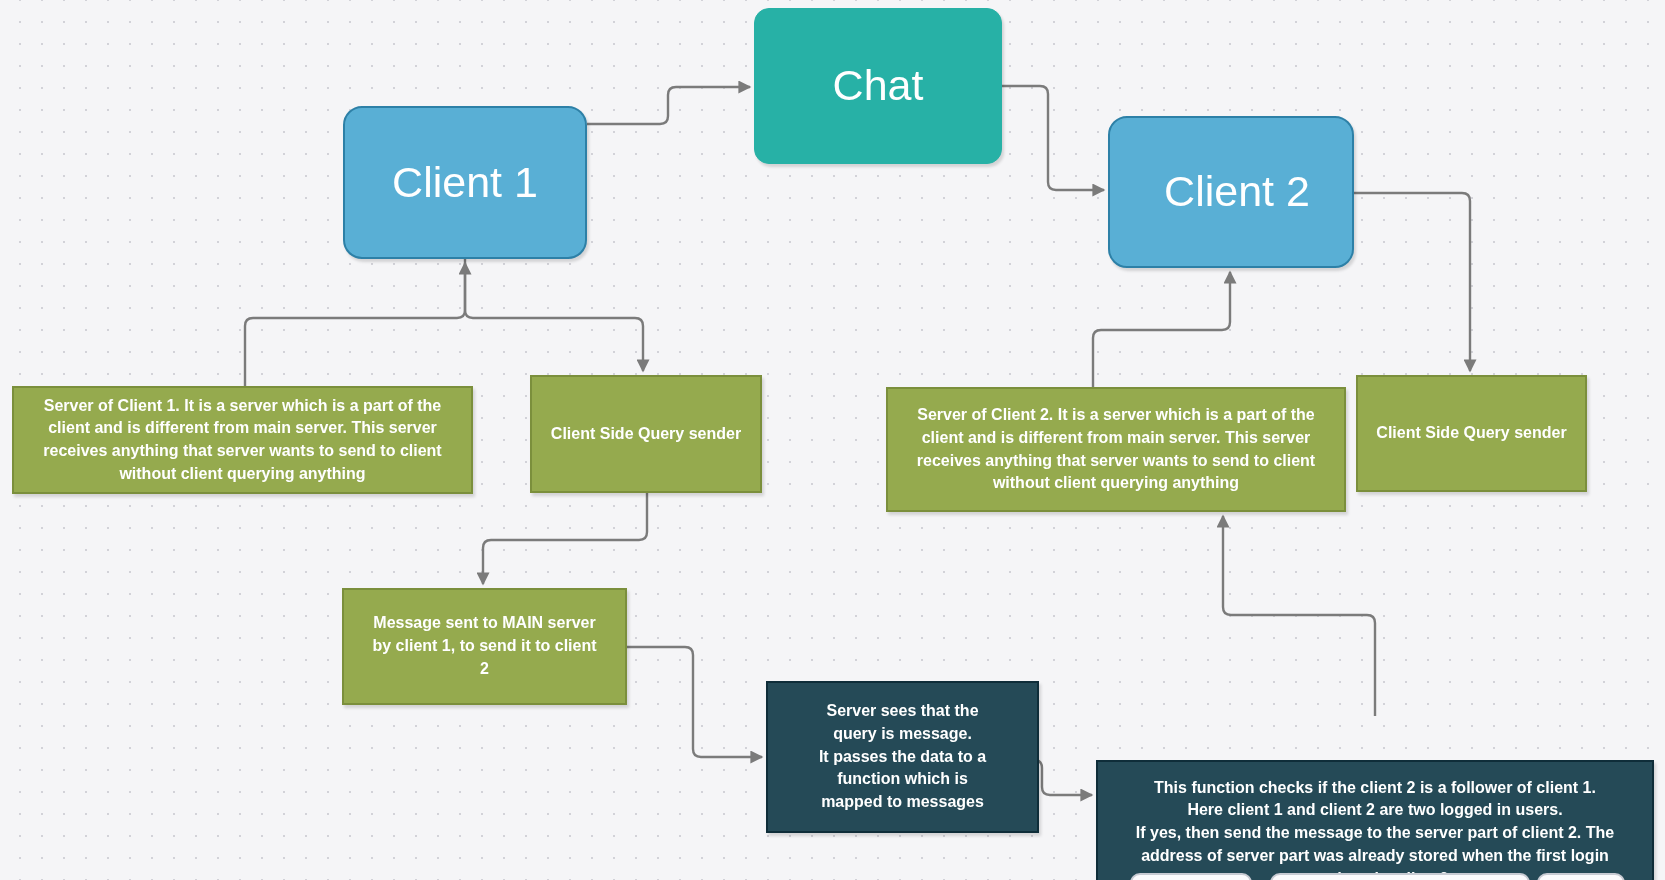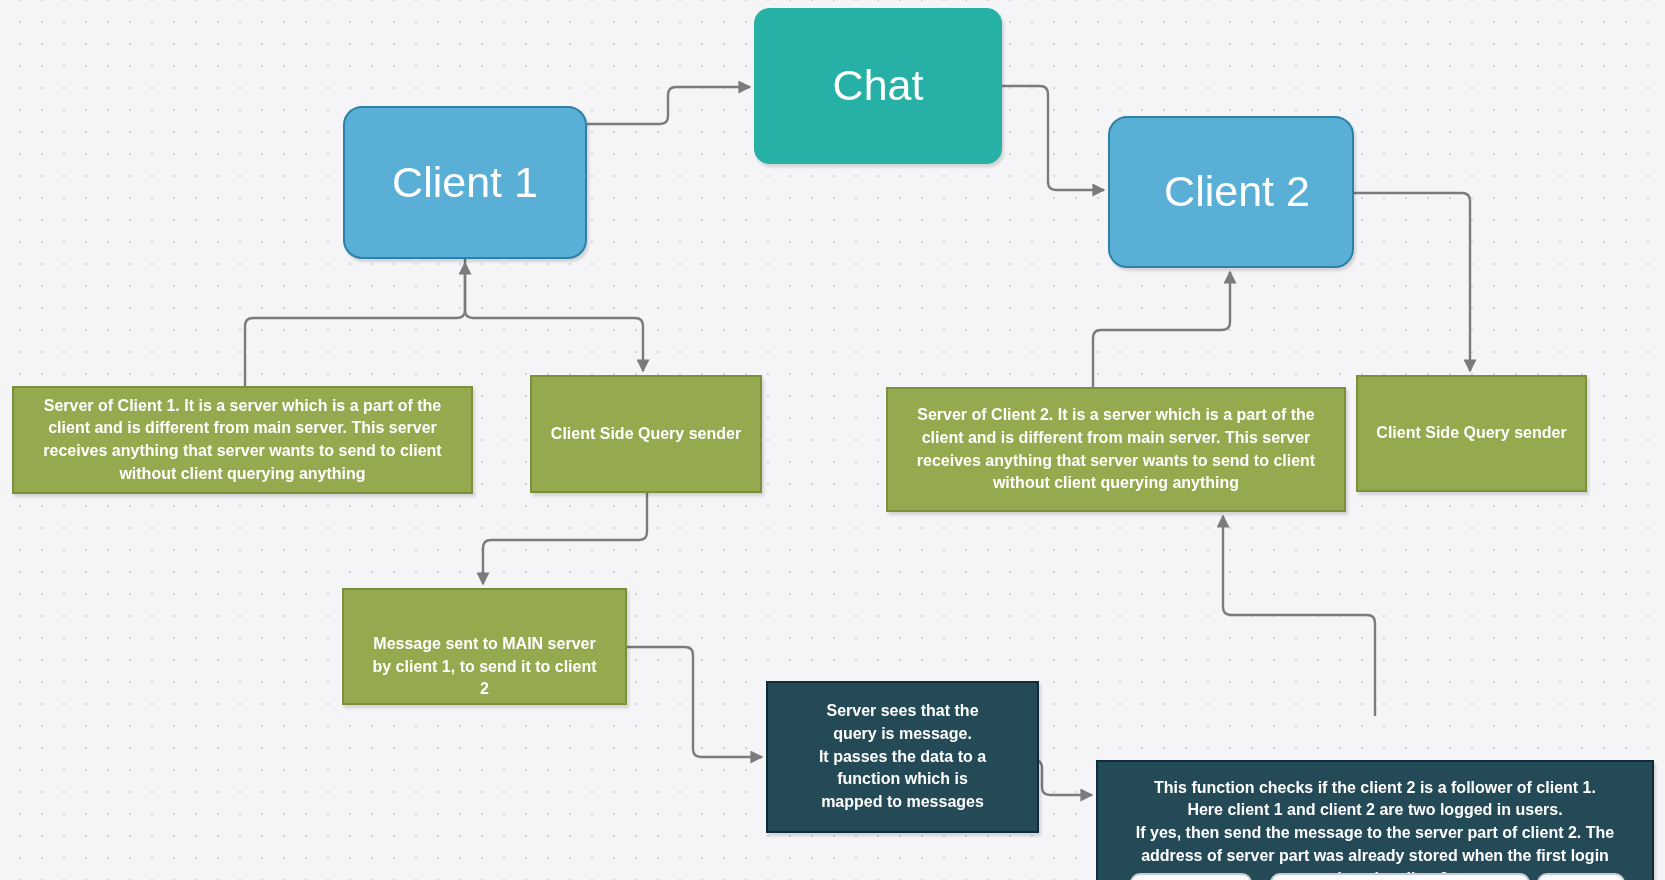--- a/index.html
+++ b/index.html
@@ -124,21 +124,21 @@
     <span class="label">Server of Client 2. It is a server which is a part of the
 client and is different from main server. This server
 receives anything that server wants to send to client
 without client querying anything</span>
   </div>
 
   <div class="node green body-text" style="left:1356px; top:375px; width:231px; height:117px;">
     <span class="label">Client Side Query sender</span>
   </div>
 
-  <div class="node green body-text" style="left:342px; top:588px; width:285px; height:117px;align-items:flex-end;">
+  <div class="node green body-text" style="left:342px; top:588px; width:285px; height:117px;">
     <span class="label">Message sent to MAIN server
 by client 1, to send it to client
 2</span>
   </div>
 
   <div class="node dark body-text" style="left:766px; top:681px; width:273px; height:152px;">
     <span class="label">Server sees that the
 query is message.
 It passes the data to a
 function which is

